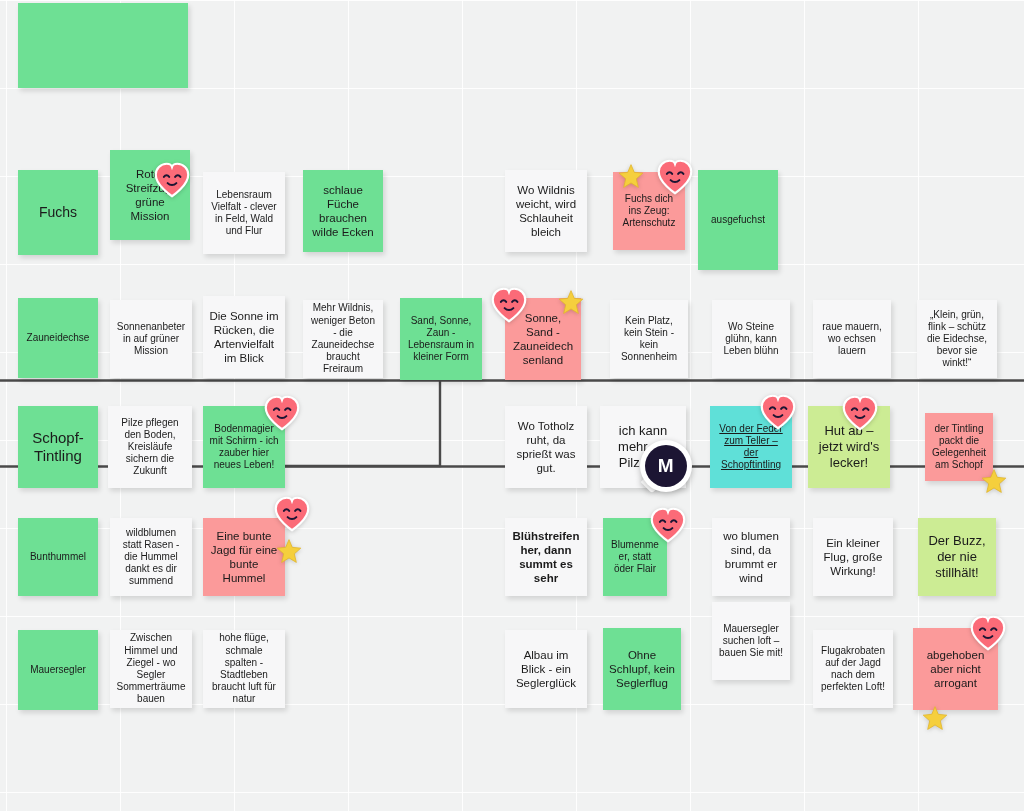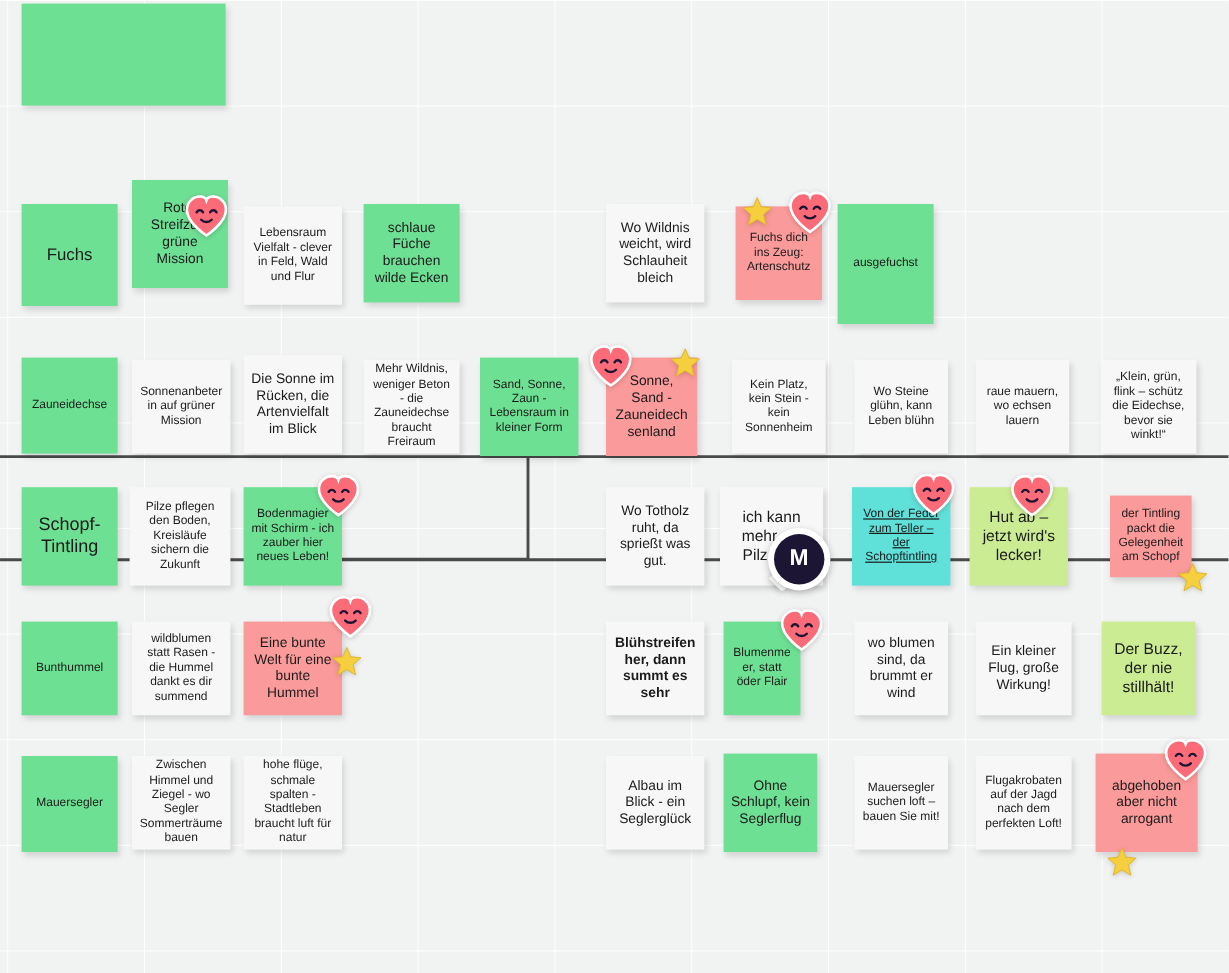--- a/index.html
+++ b/index.html
@@ -173,21 +173,21 @@
       <div class="note pink fs-xs" style="left: 925px; top: 413px; width: 68px; height: 68px;">
         <span class="txt">der Tintling packt die Gelegenheit am Schopf</span>
       </div>
       <div class="note green fs-s" style="left: 18px; top: 518px; width: 80px; height: 78px;">
         <span class="txt">Bunthummel</span>
       </div>
       <div class="note white fs-xs" style="left: 110px; top: 518px; width: 82px; height: 78px;">
         <span class="txt">wildblumen statt Rasen - die Hummel dankt es dir summend</span>
       </div>
       <div class="note pink fs-m" style="left: 203px; top: 518px; width: 82px; height: 78px;">
-        <span class="txt">Eine bunte Welt für eine bunte Hummel</span>
+        <span class="txt">Eine bunte Jagd für eine bunte Hummel</span>
       </div>
       <div class="note white fs-m" style="left: 505px; top: 518px; width: 82px; height: 78px; font-weight: bold;">
         <span class="txt">Blühstreifen her, dann summt es sehr</span>
       </div>
       <div class="note green fs-s" style="left: 603px; top: 518px; width: 64px; height: 78px;">
         <span class="txt">Blumenmeer, statt öder Flair</span>
       </div>
       <div class="note white fs-m" style="left: 712px; top: 518px; width: 78px; height: 78px;">
         <span class="txt">wo blumen sind, da brummt er wind</span>
       </div>
@@ -205,21 +205,21 @@
       </div>
       <div class="note white fs-xs" style="left: 203px; top: 630px; width: 82px; height: 78px;">
         <span class="txt">hohe flüge, schmale spalten - Stadtleben braucht luft für natur</span>
       </div>
       <div class="note white fs-m" style="left: 505px; top: 630px; width: 82px; height: 78px;">
         <span class="txt">Albau im Blick - ein Seglerglück</span>
       </div>
       <div class="note green fs-m" style="left: 603px; top: 628px; width: 78px; height: 82px;">
         <span class="txt">Ohne Schlupf, kein Seglerflug</span>
       </div>
-      <div class="note white fs-s" style="left: 712px; top: 630px; width: 78px; height: 78px;">
+      <div class="note white fs-s" style="left: 712px; top: 602px; width: 78px; height: 78px;">
         <span class="txt">Mauersegler suchen loft – bauen Sie mit!</span>
       </div>
       <div class="note white fs-xs" style="left: 813px; top: 630px; width: 80px; height: 78px;">
         <span class="txt">Flugakrobaten auf der Jagd nach dem perfekten Loft!</span>
       </div>
       <div class="note pink fs-m" style="left: 913px; top: 628px; width: 85px; height: 82px;">
         <span class="txt">abgehoben aber nicht arrogant</span>
       </div>
     </div>
   <div id="reactions-layer">

